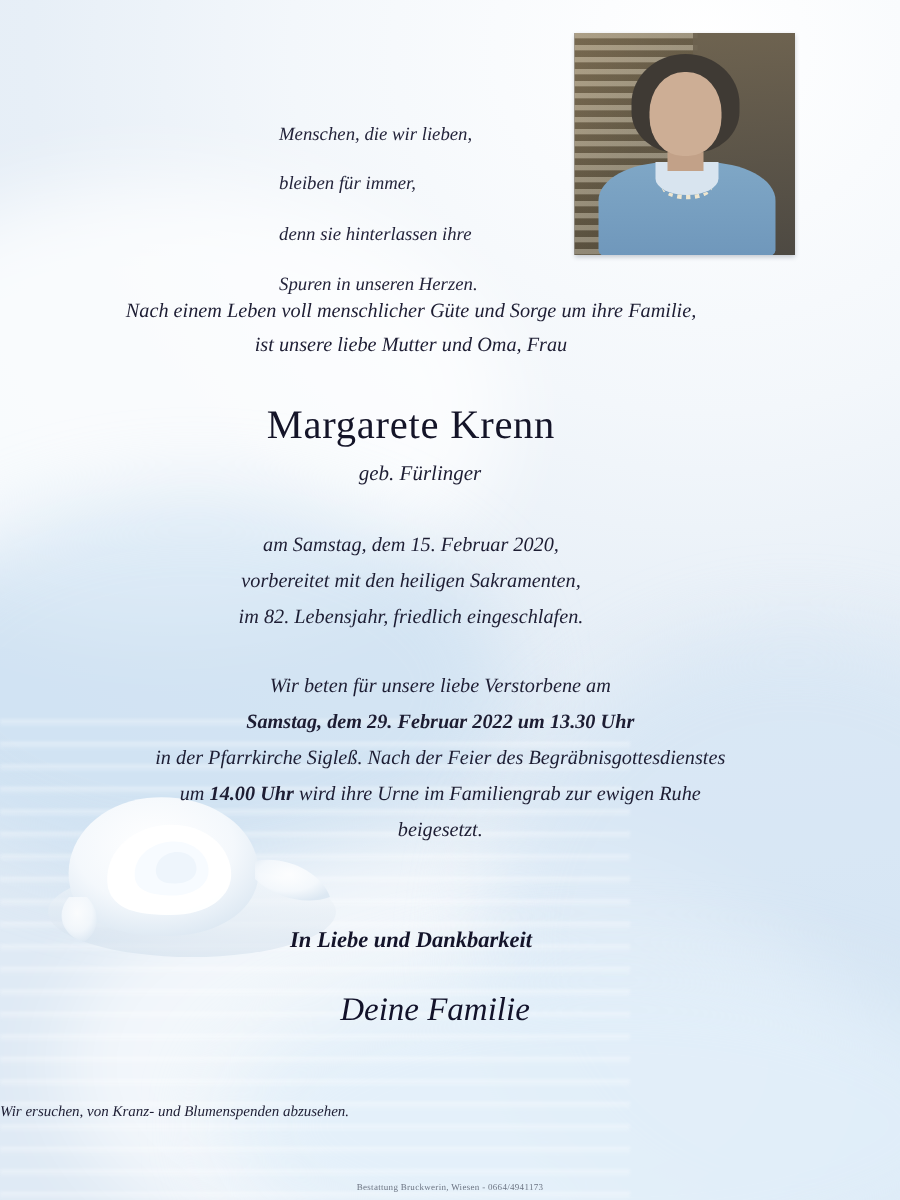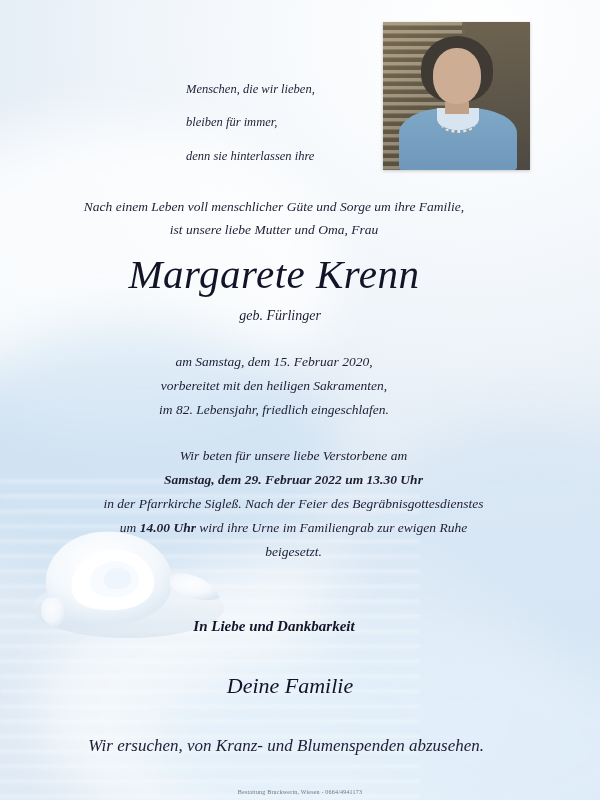--- a/index.html
+++ b/index.html
@@ -168,23 +168,22 @@
   }
 
   .intro {
     font-style: italic;
     font-size: 13.5px;
     line-height: 1.7;
     color: #1d1d33;
   }
 
   .name {
-    margin-top: 8px;
-    font-size: 41px;
-    font-style: italic;
+    margin-top: 26px;
+    font-size: 27px;
     letter-spacing: 0.5px;
     color: #141428;
     font-family: "Liberation Serif", serif;
   }
   .maiden {
     margin-top: 10px;
     font-size: 14px;
     font-style: italic;
     color: #1d1d33;
     padding-left: 12px;
@@ -205,35 +204,35 @@
   }
 
   .closing {
     margin-top: 54px;
     font-style: italic;
     font-size: 15px;
     font-weight: bold;
     color: #14142a;
   }
   .family {
-    margin-top: 38px;
+    margin-top: 24px;
     font-size: 22px;
     font-style: italic;
     color: #12122a;
     padding-left: 32px;
   }
 
   .request {
     position: absolute;
     left: 0;
     top: 736px;
     width: 484px;
-    text-align: right;
-    font-style: italic;
-    font-size: 17px;
+    text-align: left;
+    font-style: italic;
+    font-size: 10px;
     color: #1d1d33;
   }
 
   .imprint {
     position: absolute;
     left: 0;
     top: 789px;
     width: 600px;
     text-align: center;
     font-size: 6px;
@@ -284,20 +283,21 @@
       <div class="person-neck"></div>
       <div class="person-hair"></div>
       <div class="person-face"></div>
     </div>
   </div>
 
   <div class="poem">
     <div>Menschen, die wir lieben,</div>
     <div>bleiben für immer,</div>
     <div>denn sie hinterlassen ihre</div>
+    <div>Spuren in unseren Herzen.</div>
   </div>
 
   <div class="center-col">
 
     <div class="intro">
       <div>Nach einem Leben voll menschlicher Güte und Sorge um ihre Familie,</div>
       <div>ist unsere liebe Mutter und Oma, Frau</div>
     </div>
 
     <div class="name">Margarete Krenn</div>

